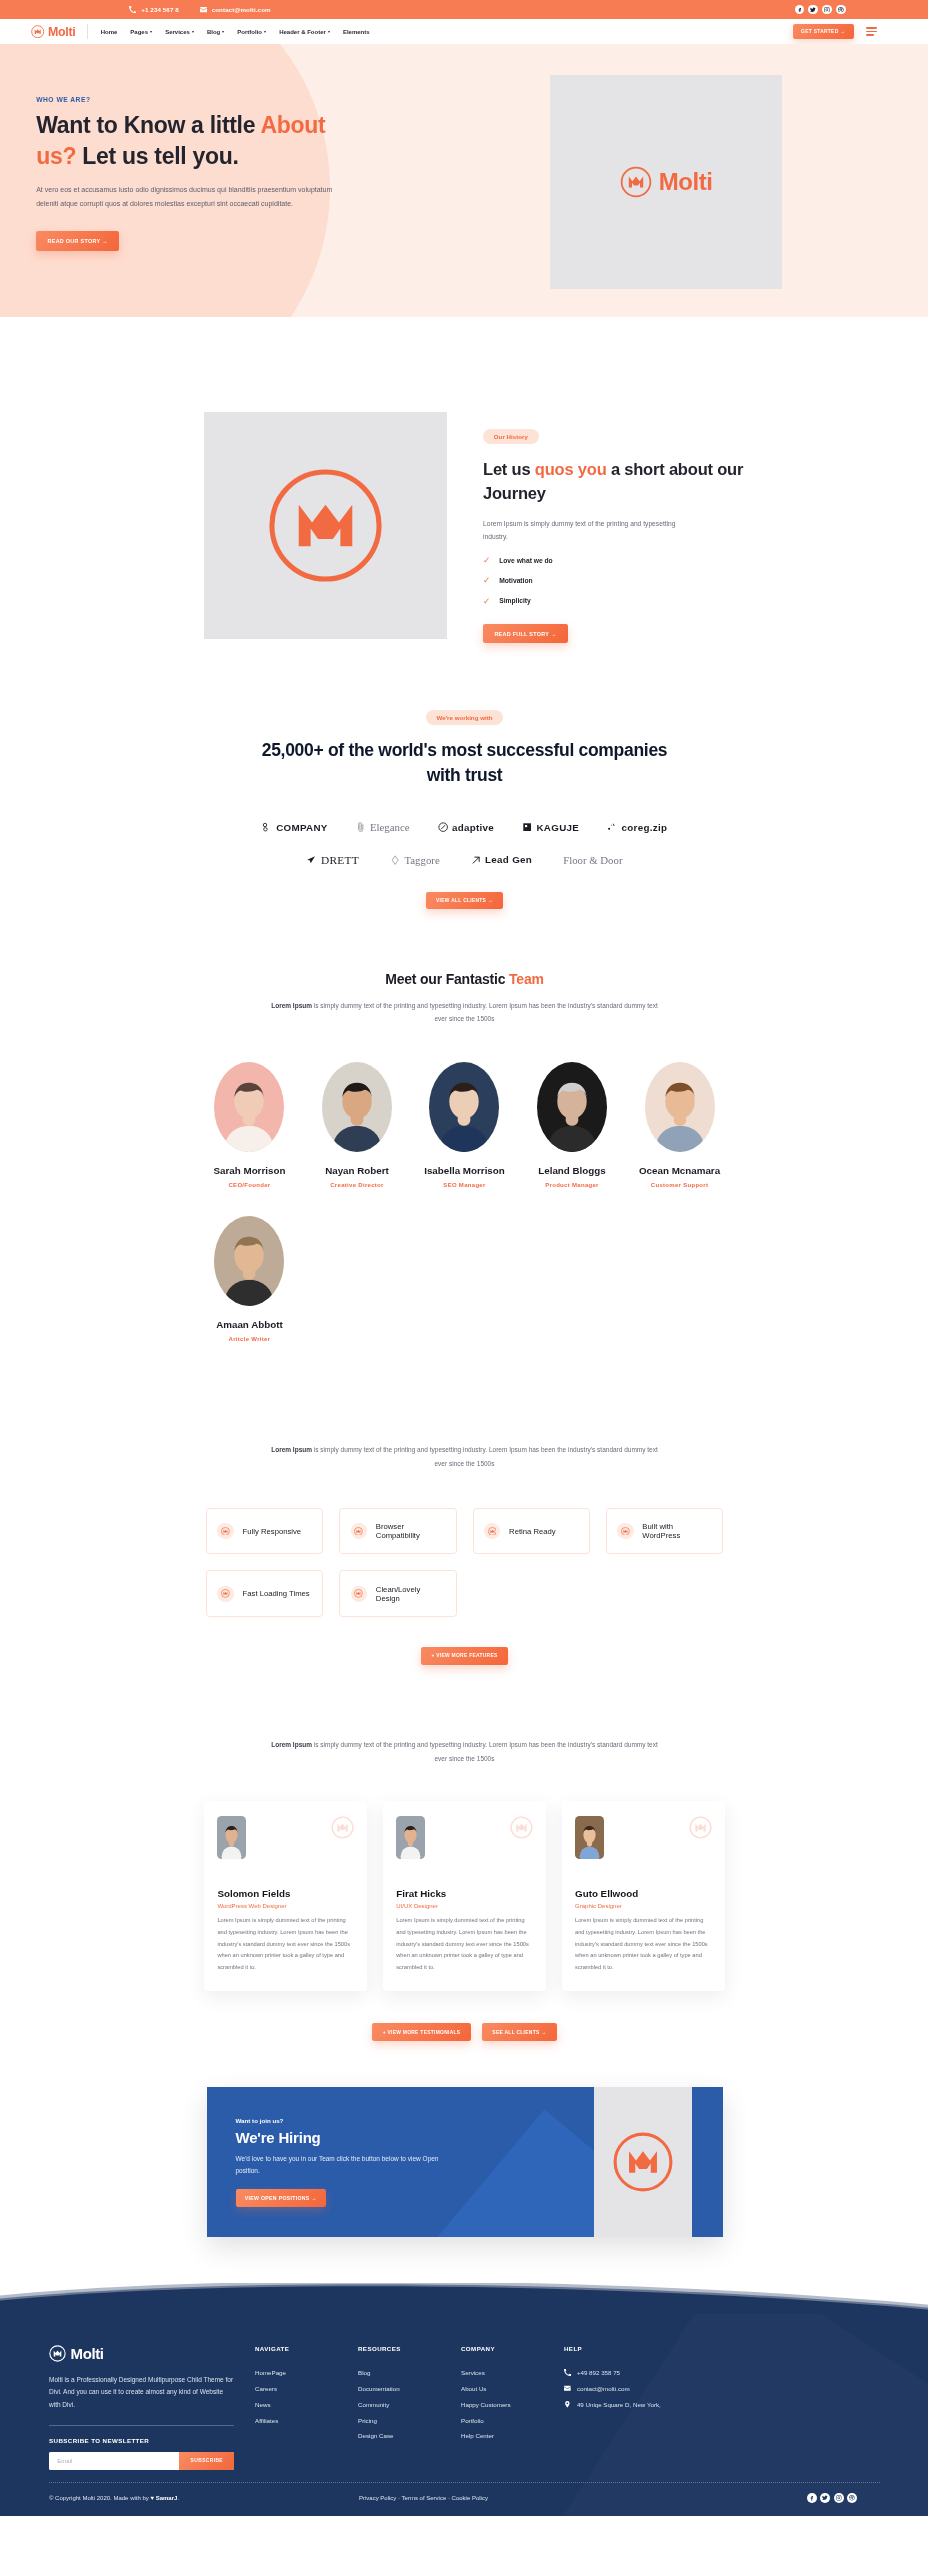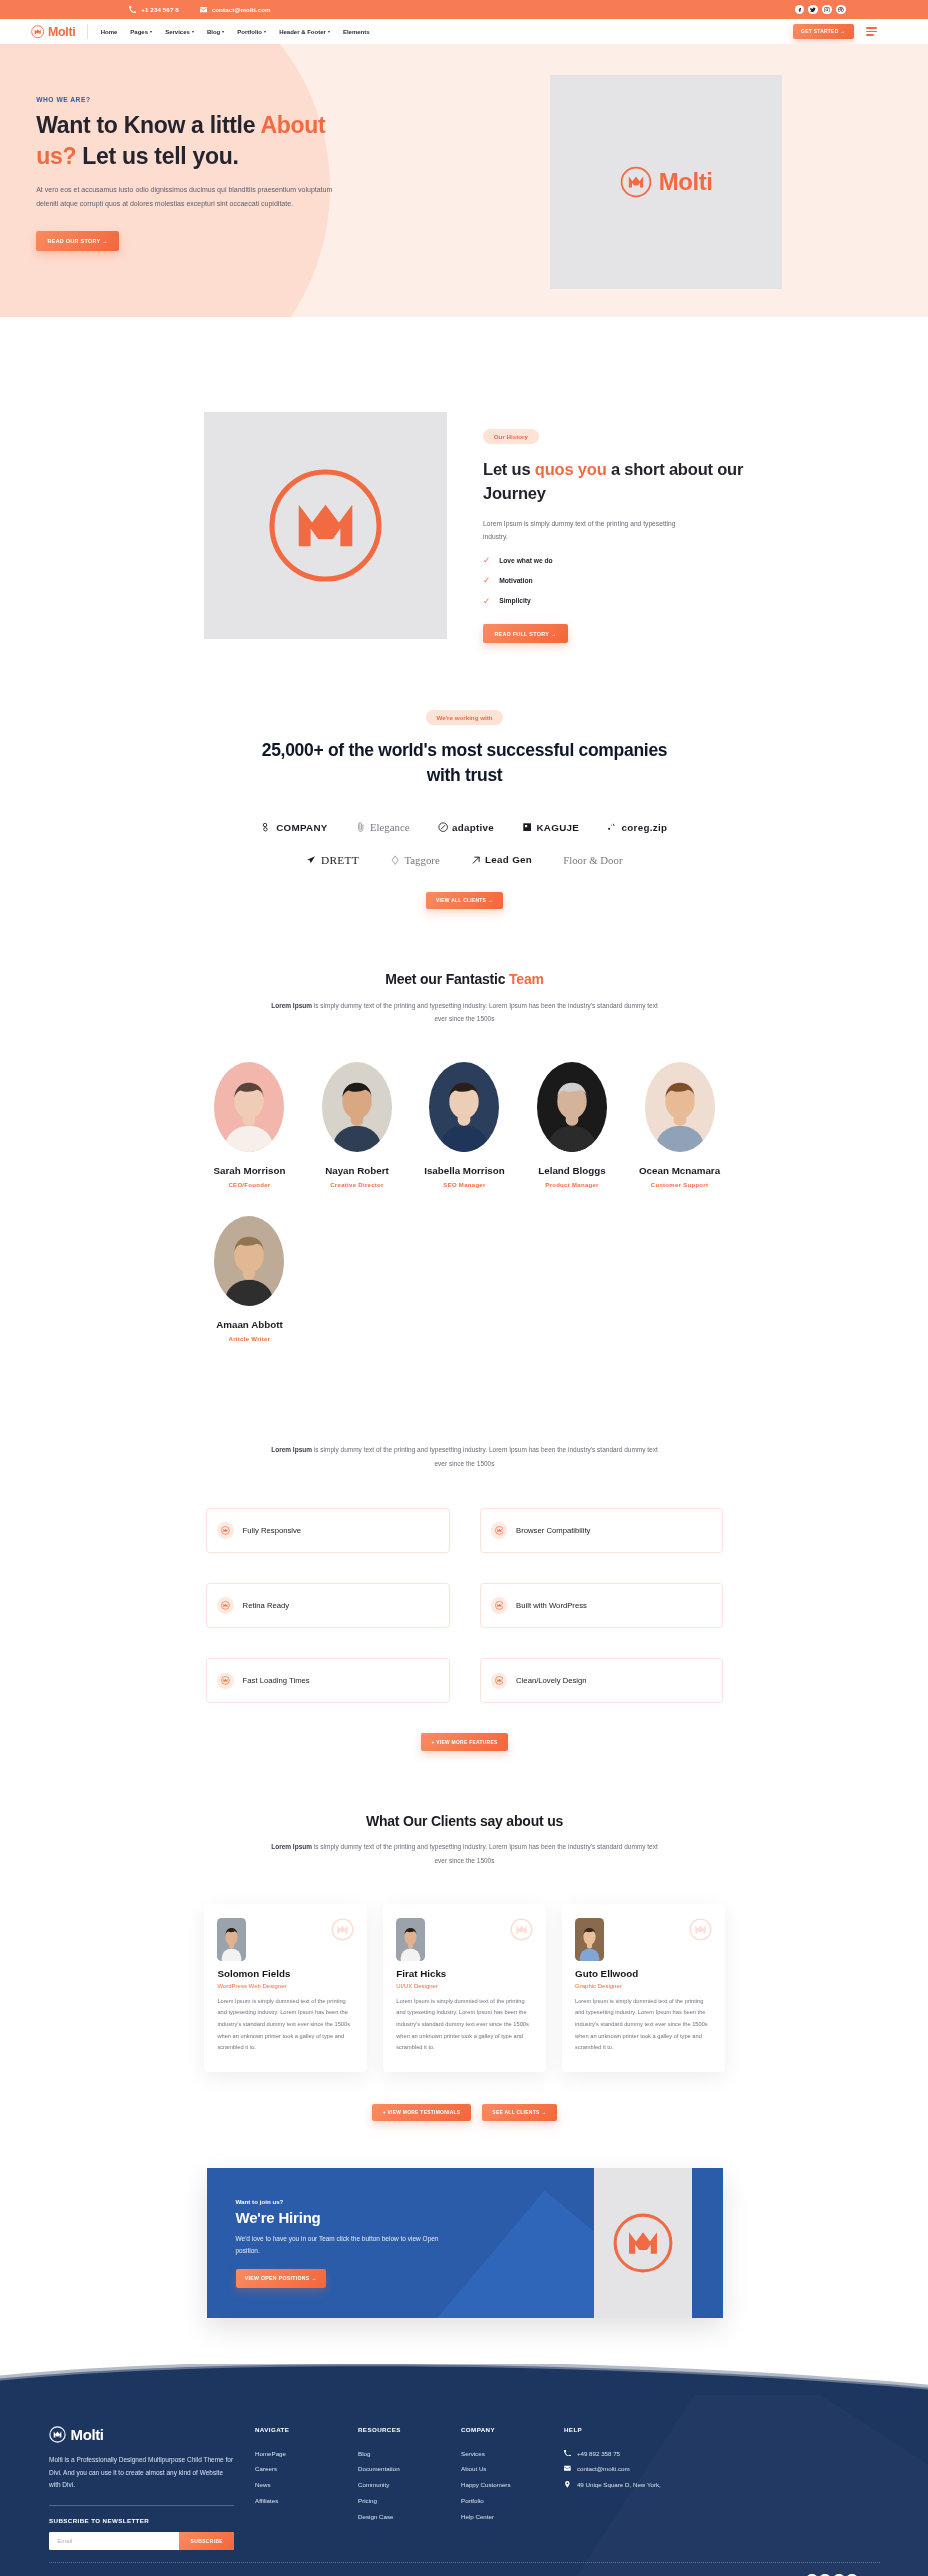--- a/index.html
+++ b/index.html
@@ -122,21 +122,21 @@
   .team-grid { display: grid; grid-template-columns: repeat(5, 1fr); gap: 0 20.6px; margin-top: 36px; padding: 0 206px; }
   .team-card { text-align: center; margin-bottom: 28px; }
   .avatar {
     width: 70px; height: 90px; border-radius: 50%;
     margin: 0 auto; overflow: hidden; position: relative;
   }
   .team-name { margin-top: 13.4px; font-size: 9.8px; font-weight: bold; color: #1c1c24; }
   .team-role { margin-top: 5.7px; font-size: 6px; font-weight: bold; color: #f26a42; letter-spacing: 0.3px; }
 
   
-  .feat-grid { display: grid; grid-template-columns: repeat(2, 1fr); gap: 30px; margin-top: 37px; padding: 0 206px; }
+  .feat-grid { display: grid; grid-template-columns: repeat(4, 1fr); gap: 16px; margin-top: 37px; padding: 0 206px; }
   .feat-card {
     border: 0.5px solid #fbe3d9; border-radius: 3.6px;
     padding: 13.4px 10.3px; display: flex; align-items: center; gap: 8.8px;
     background: #fff; text-align: left;
   }
   .feat-ico {
     width: 16.5px; height: 16.5px; border-radius: 50%; background: #fdeae1;
     display: flex; align-items: center; justify-content: center; flex: none;
   }
   .feat-ico svg { width: 8.8px; height: 8.8px; }
@@ -145,21 +145,21 @@
 
   
   .testi-grid { display: grid; grid-template-columns: repeat(3, 1fr); gap: 15.5px; margin-top: 36px; padding: 0 204px; }
   .testi-card {
     background: #fff; border-radius: 4.1px; padding: 14.4px 13.4px 17.5px;
     box-shadow: 0 5.2px 20.6px rgba(0,0,0,.07); text-align: left; position: relative;
   }
   .testi-top { display: flex; justify-content: space-between; align-items: flex-start; }
   .testi-photo { width: 29px; height: 43px; border-radius: 4.6px; overflow: hidden; }
   .testi-watermark { width: 23px; height: 28px; opacity: .22; }
-  .testi-name { margin-top: 7px; font-size: 9.8px; font-weight: bold; color: #16161d; }
+  .testi-name { margin-top: 29px; font-size: 9.8px; font-weight: bold; color: #16161d; }
   .testi-role { margin-top: 4.1px; font-size: 6px; color: #f26a42; }
   .testi-text { margin-top: 6.7px; font-size: 5.7px; line-height: 2.05; color: #72727f; }
   .testi-btns { display: flex; justify-content: center; gap: 11.4px; margin-top: 32px; }
   .btn-testi { font-size: 4.9px; padding: 6.2px 10.3px; }
 
   
   .hiring { padding: 15.5px 0 46px; }
   .hiring-box {
     width: 516px; margin: 0 auto; height: 150px; display: flex;
     box-shadow: 0 10.3px 26px rgba(0,0,0,.12);
@@ -572,21 +572,20 @@
               <path d="M11 27V13l4.5 6 4.5-6 4.5 6 4.5-6v14h-4v-6l-2.5 3.5h-5L15 21v6z" fill="#f26a42"></path>
             </svg>
           </span>
           <span class="feat-label">Clean/Lovely Design</span>
         </div>
       </div>
     <button class="btn btn-feat">+ VIEW MORE FEATURES</button>
   </div>
 
   <div class="sec">
-    <h2 class="sec-h">What Our Clients say about us</h2>
     <p class="sec-p"><b>Lorem Ipsum</b><span> is simply dummy text of the printing and typesetting industry. Lorem Ipsum has been the industry's standard dummy text ever since the 1500s</span></p>
     <div class="testi-grid" id="testi-grid">
         <div class="testi-card">
           <div class="testi-top">
             <div class="testi-photo"><svg viewBox="0 0 100 130" width="29" height="43" preserveAspectRatio="none">
                 <rect width="100" height="130" fill="#9aa2ab"></rect>
                 <ellipse cx="50" cy="122" rx="34" ry="30" fill="#f2f2f2"></ellipse>
                 <rect x="41" y="72" width="18" height="20" rx="8" fill="#e0b290"></rect>
                 <ellipse cx="50" cy="57" rx="21" ry="25" fill="#e0b290"></ellipse>
                 <path d="M29 54c0-16 9-24 21-24s21 8 21 24c0-9-4-13-10-14-5 3-17 4-23 1-5 2-9 6-9 13z" fill="#2b2118"></path>

